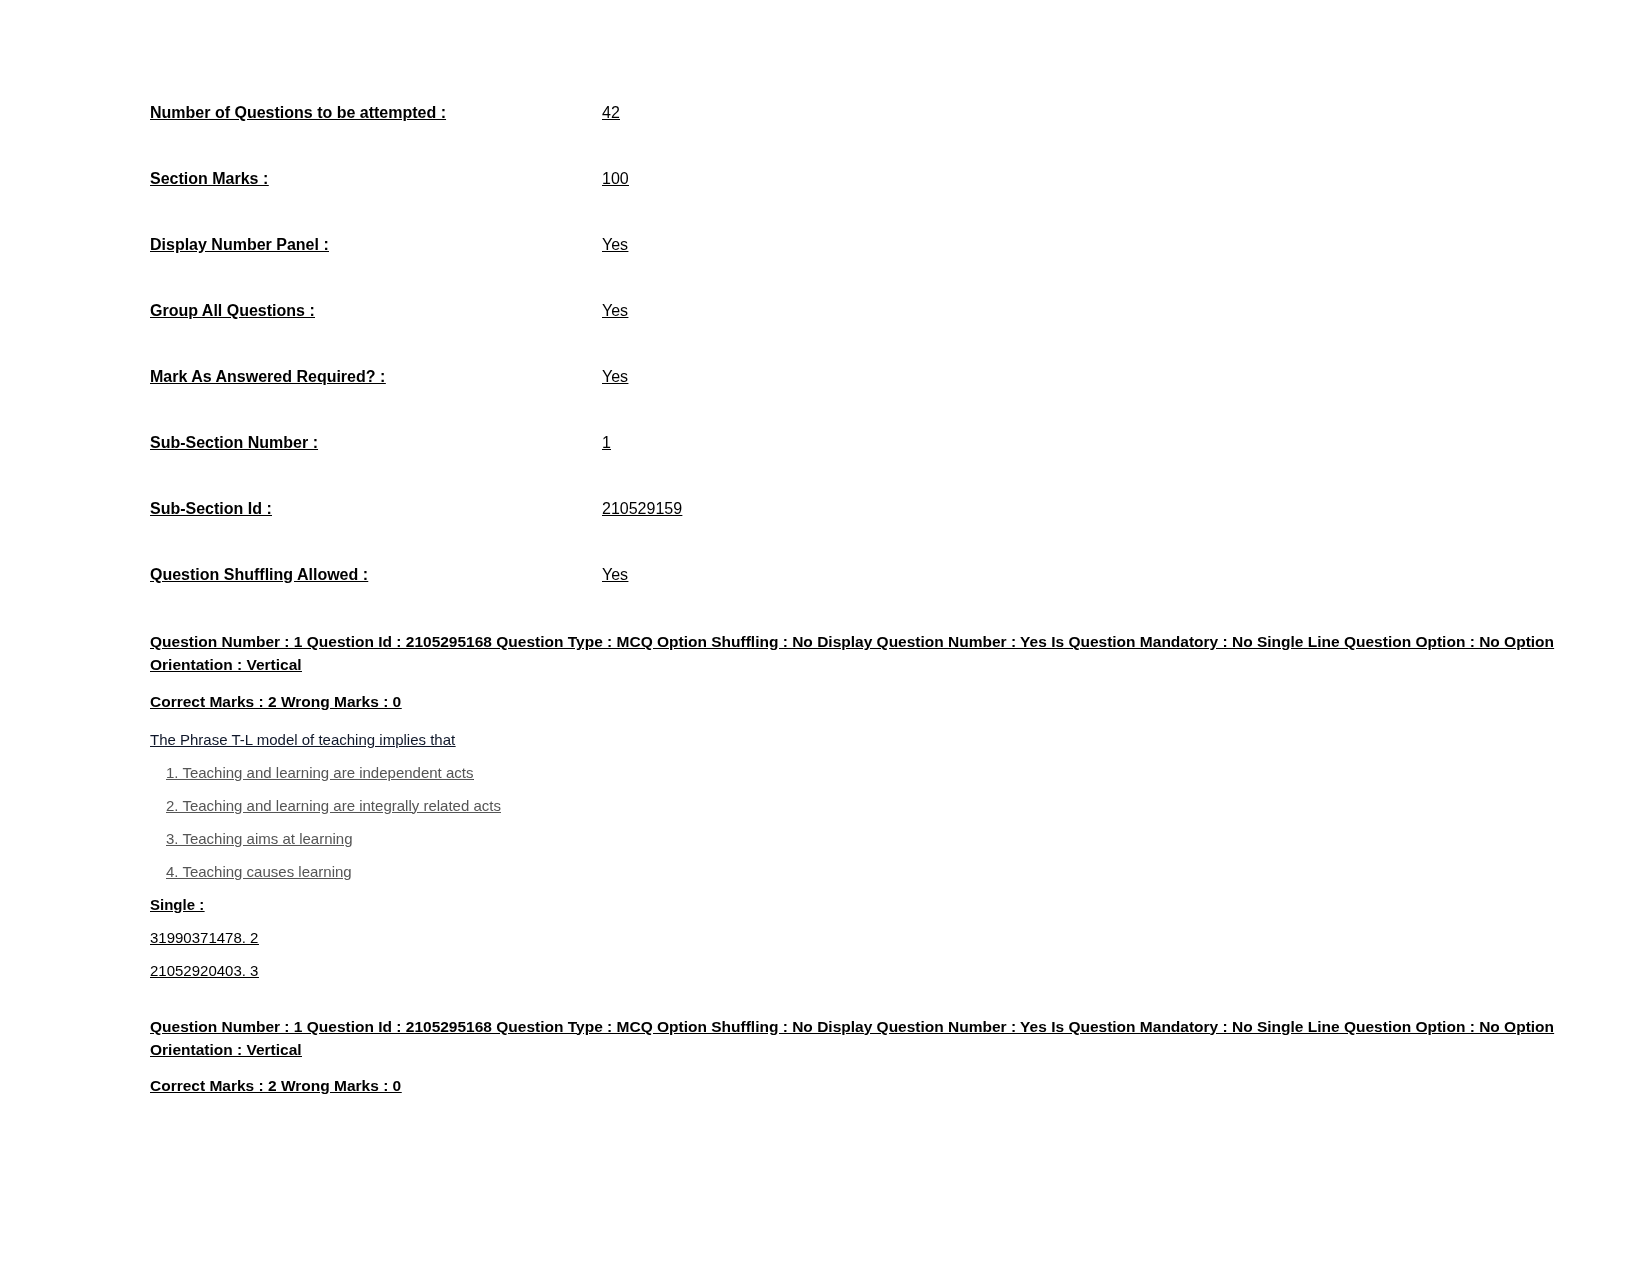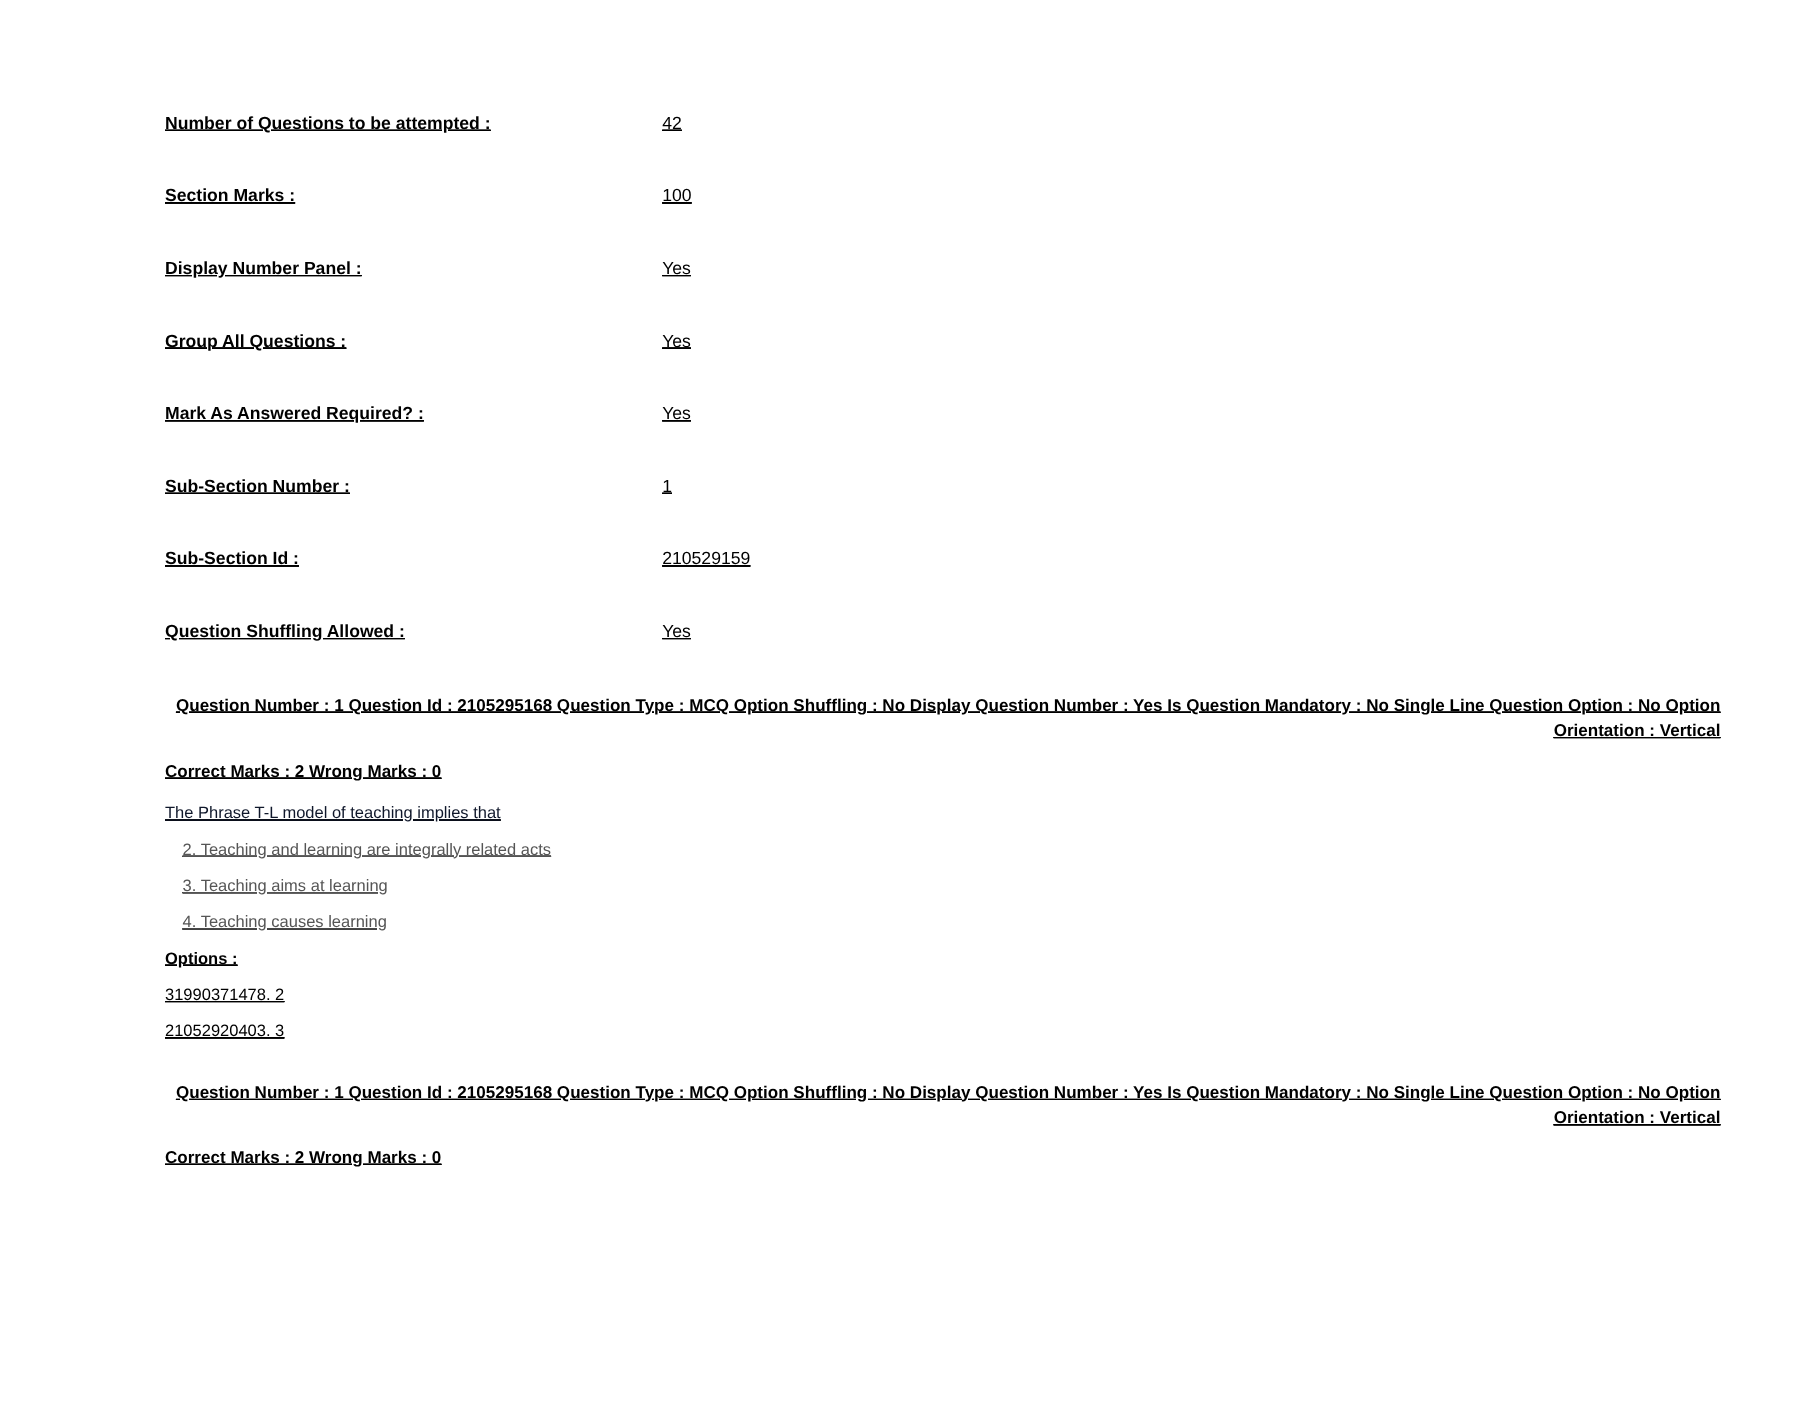--- a/index.html
+++ b/index.html
@@ -30,21 +30,20 @@
       min-width: 420px;
     }
     .info-value {
       font-weight: normal;
     }
     .question-header {
       font-weight: bold;
       font-size: 15.5px;
       margin-bottom: 6px;
       line-height: 1.5;
-      text-align: right;
     }
     .marks-line {
       font-weight: bold;
       font-size: 15.5px;
       margin-bottom: 20px;
     }
     .question-text {
       font-size: 15px;
       color: #0f172a;
       margin-bottom: 16px;
@@ -109,25 +108,26 @@
       <span class="info-value">Yes</span>
     </div>
   </div>
 
 <div id="question-blocks-container">
 <div class="question-block">
       <div class="question-header">Question Number : 1 Question Id : 2105295168 Question Type : MCQ Option Shuffling : No Display Question Number : Yes Is Question Mandatory : No Single Line Question Option : No Option Orientation : Vertical</div>
       <div class="marks-line">Correct Marks : 2 Wrong Marks : 0</div>
       <div class="question-text">The Phrase T-L model of teaching implies that</div>
       <ul class="options-list">
+        <li>1. Teaching and learning are independent acts</li>
         <li>2. Teaching and learning are integrally related acts</li>
         <li>3. Teaching aims at learning</li>
         <li>4. Teaching causes learning</li>
       </ul>
-      <div class="options-label">Options :</div>
+      <div class="options-label">Single :</div>
       <div class="options-ids">31990371478.  2</div>
       <div class="options-ids">21052920403.  3</div>
     </div>
     <div class="question-block">
       <div class="question-header">Question Number : 1 Question Id : 2105295168 Question Type : MCQ Option Shuffling : No Display Question Number : Yes Is Question Mandatory : No Single Line Question Option : No Option Orientation : Vertical</div>
       <div class="marks-line">Correct Marks : 2 Wrong Marks : 0</div>
     </div>
   </div>
 
 </body></html>

